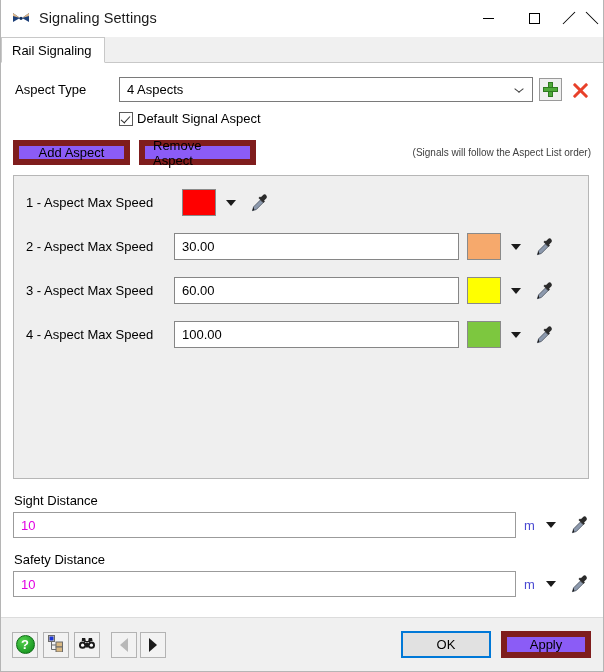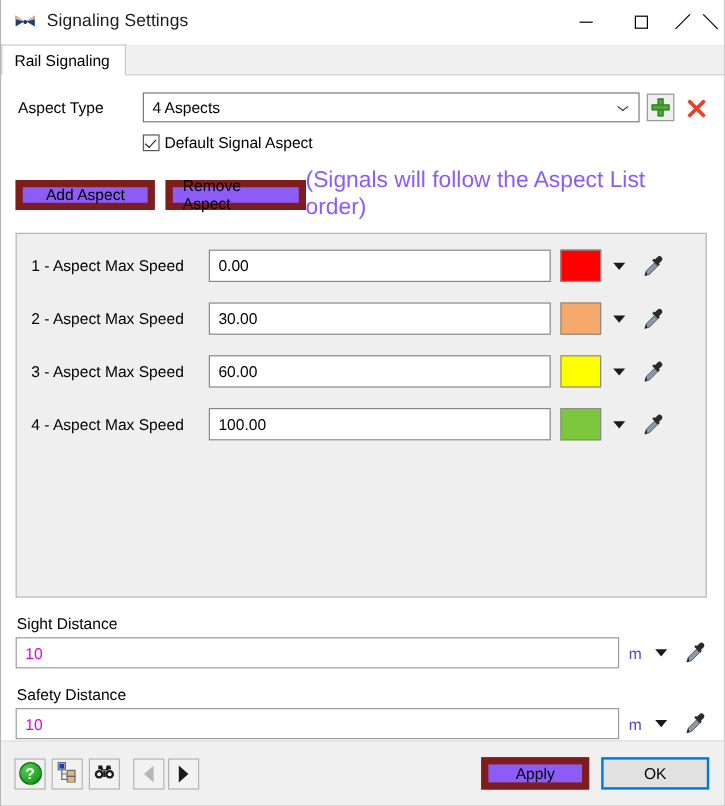--- a/index.html
+++ b/index.html
@@ -221,22 +221,22 @@
     display: flex;
     align-items: center;
     justify-content: center;
     cursor: default;
     padding: 0 8px;
   }
   .btn-add { width: 117px; }
   .btn-remove { width: 117px; margin-left: 9px; }
   .hint-text {
     margin-left: auto;
-    font-size: 19px;
-    color: #8b5cf6;
+    font-size: 10px;
+    color: #404040;
   }
 
   
   .aspect-panel {
     margin: 10px 14px 0 12px;
     border: 1px solid #b6b6b6;
     background: #efefef;
     height: 304px;
     padding: 11px 0 0 0;
     overflow: hidden;
@@ -427,21 +427,20 @@
     <div class="row-buttons">
       <div class="btn btn-add">Add Aspect</div>
       <div class="btn btn-remove">Remove Aspect</div>
       <div class="hint-text">(Signals will follow the Aspect List order)</div>
     </div>
 
     <div class="aspect-panel">
 
       <div class="aspect-row">
         <div class="aspect-label">1 - Aspect Max Speed</div>
-        <div class="txt">0.00</div>
         <div class="swatch" style="background:#FF0000;"></div>
         <div class="tri-down"></div>
         <div class="dropper">
           <svg viewBox="0 0 22 22" width="22" height="22">
             <path d="M17.3 3.2a2.4 2.4 0 0 0-3.4 0l-2.1 2.1-.8-.8-1.5 1.5 4.9 4.9 1.5-1.5-.8-.8 2.1-2.1a2.4 2.4 0 0 0 0-3.3z" fill="#2b2b2b"></path>
             <path d="M11.3 8.1 4.6 14.8l-1.2 3.9 3.9-1.2 6.7-6.7z" fill="#8c99ad" stroke="#3c4450" stroke-width="0.7"></path>
             <path d="M4.6 14.8l-1.2 3.9 1.9-.6z" fill="#1b1b1b"></path>
           </svg>
         </div>
       </div>
@@ -554,19 +553,19 @@
         </span>
       </div>
       <div class="tool-btn nav spacer-left">
         <span class="tri-left"></span>
       </div>
       <div class="tool-btn nav">
         <span class="tri-right"></span>
       </div>
 
       <div class="footer-btns">
+        <div class="btn btn-footer default">OK</div>
         <div class="btn btn-footer">Apply</div>
-        <div class="btn btn-footer default">OK</div>
       </div>
     </div>
 
   </div>
 </div>
 
 </body></html>

